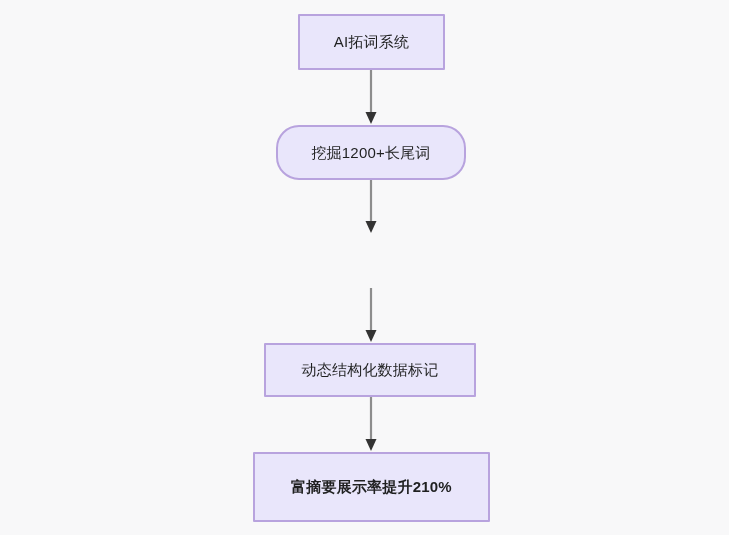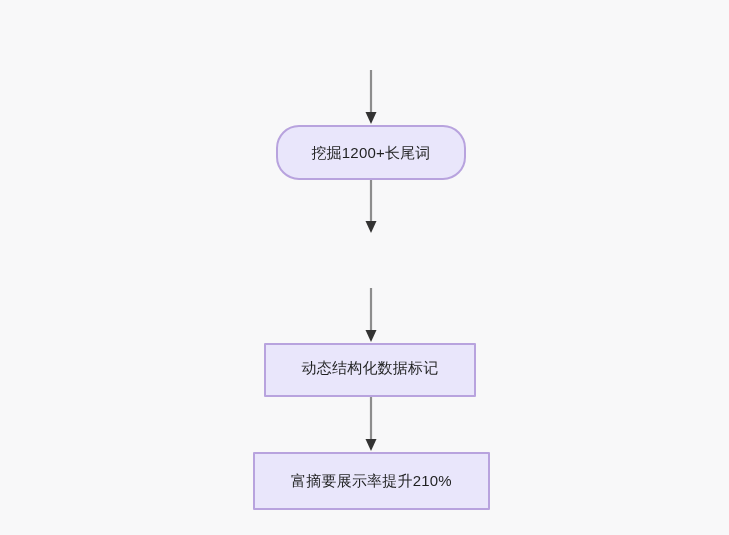--- a/index.html
+++ b/index.html
@@ -70,27 +70,30 @@
     <g>
       <line class="edge-line" x1="371" y1="288" x2="371" y2="334"></line>
       <polygon class="edge-head" points="371,342 365.5,330 376.5,330"></polygon>
     </g>
     <g>
       <line class="edge-line" x1="371" y1="397" x2="371" y2="443"></line>
       <polygon class="edge-head" points="371,451 365.5,439 376.5,439"></polygon>
     </g>
   </svg>
 
+  <div class="node" style="left:298px; top:14px; width:147px; height:56px;">
+    <span class="node-label">AI拓词系统</span>
+  </div>
 
   <div class="node" style="left:276px; top:125px; width:190px; height:55px;border-radius:23px;">
     <span class="node-label">挖掘1200+长尾词</span>
   </div>
 
 
-  <div class="node" style="left:264px; top:343px; width:212px; height:54px;font-family:Liberation Mono, monospace;">
+  <div class="node" style="left:264px; top:343px; width:212px; height:54px;">
     <span class="node-label">动态结构化数据标记</span>
   </div>
 
-  <div class="node" style="left:253px; top:452px; width:237px; height:58px;">
+  <div class="node" style="left:253px; top:452px; width:237px; height:70px;font-weight:bold;">
     <span class="node-label">富摘要展示率提升210%</span>
   </div>
 
 </div>
 
 </body></html>

